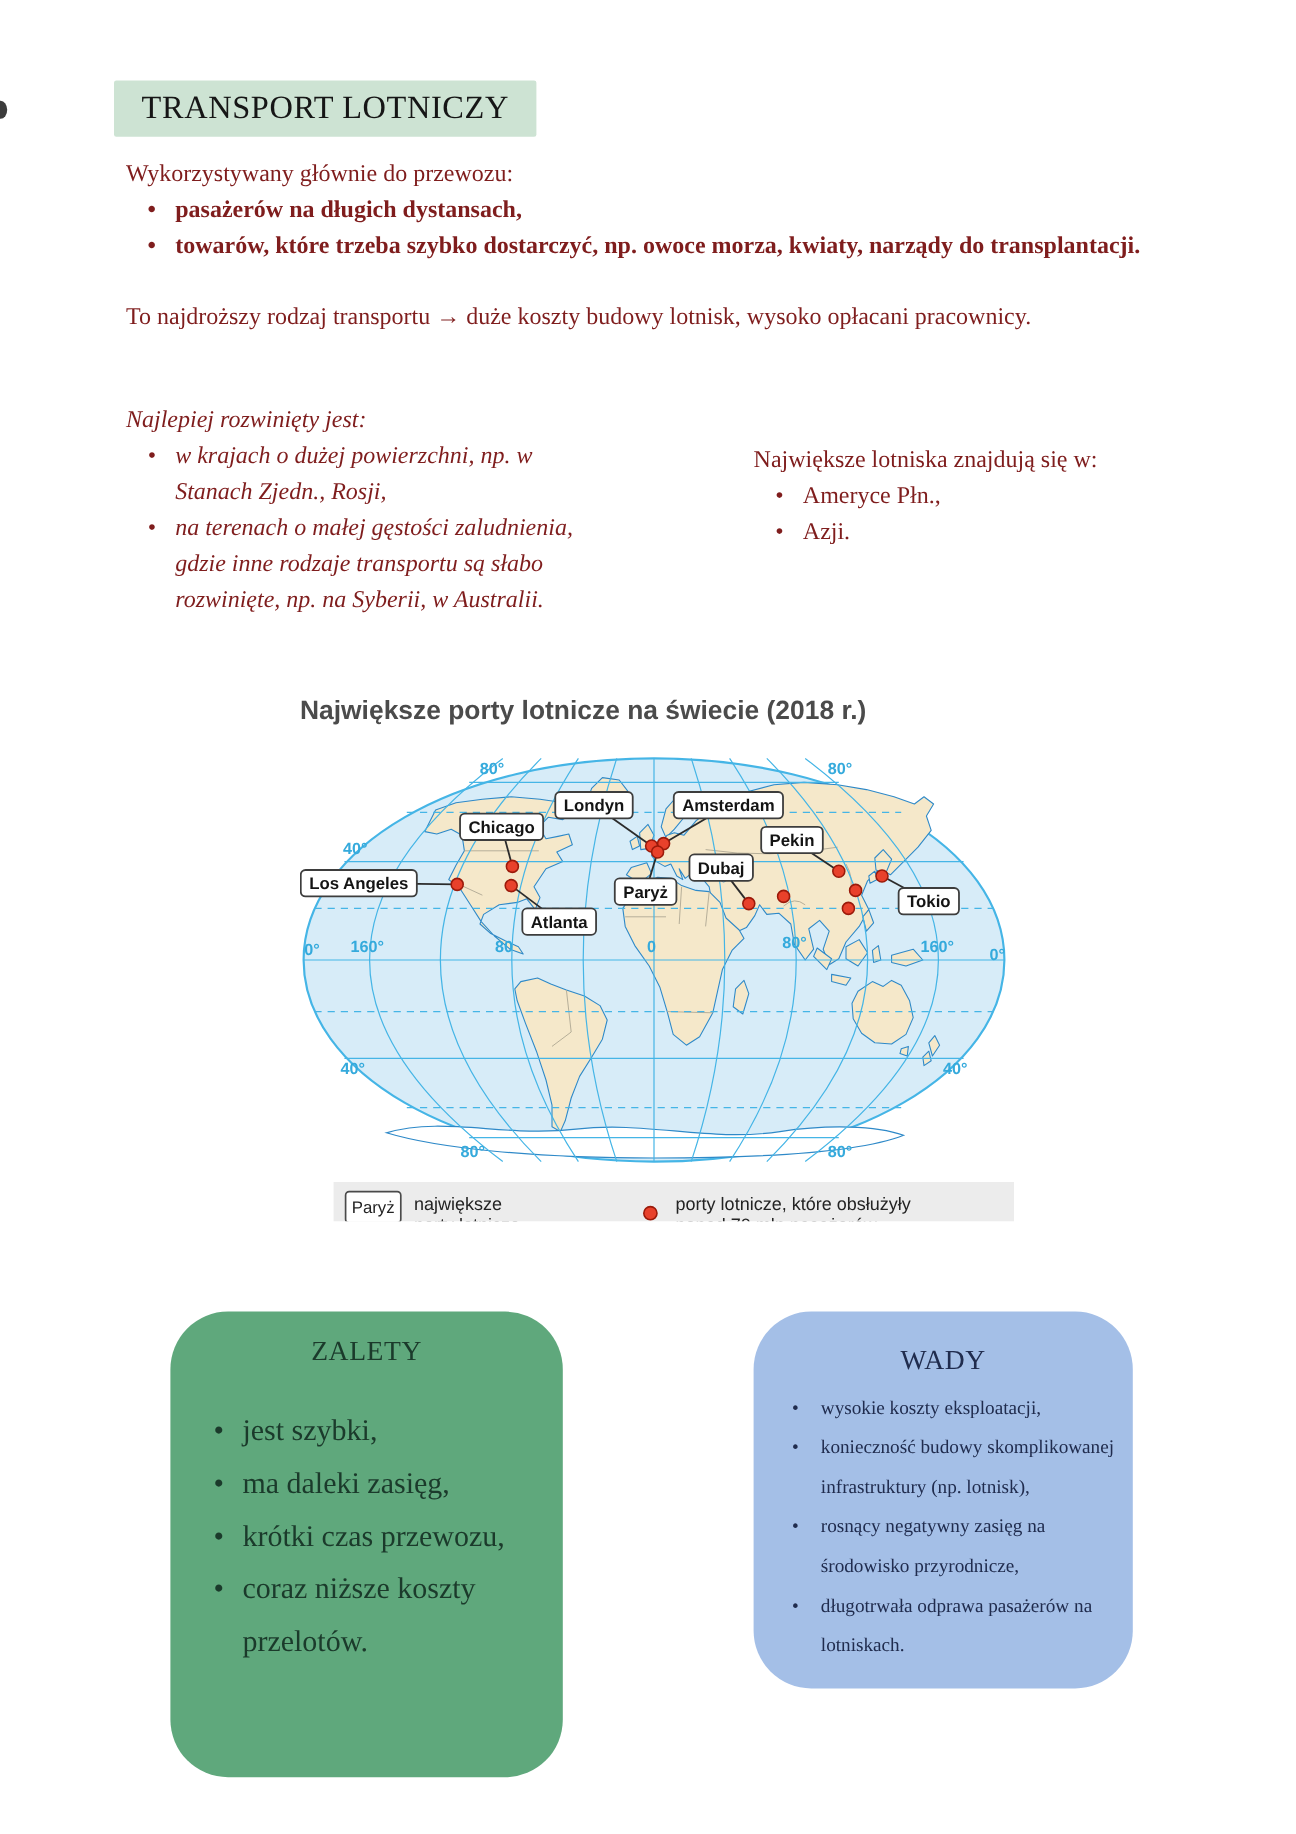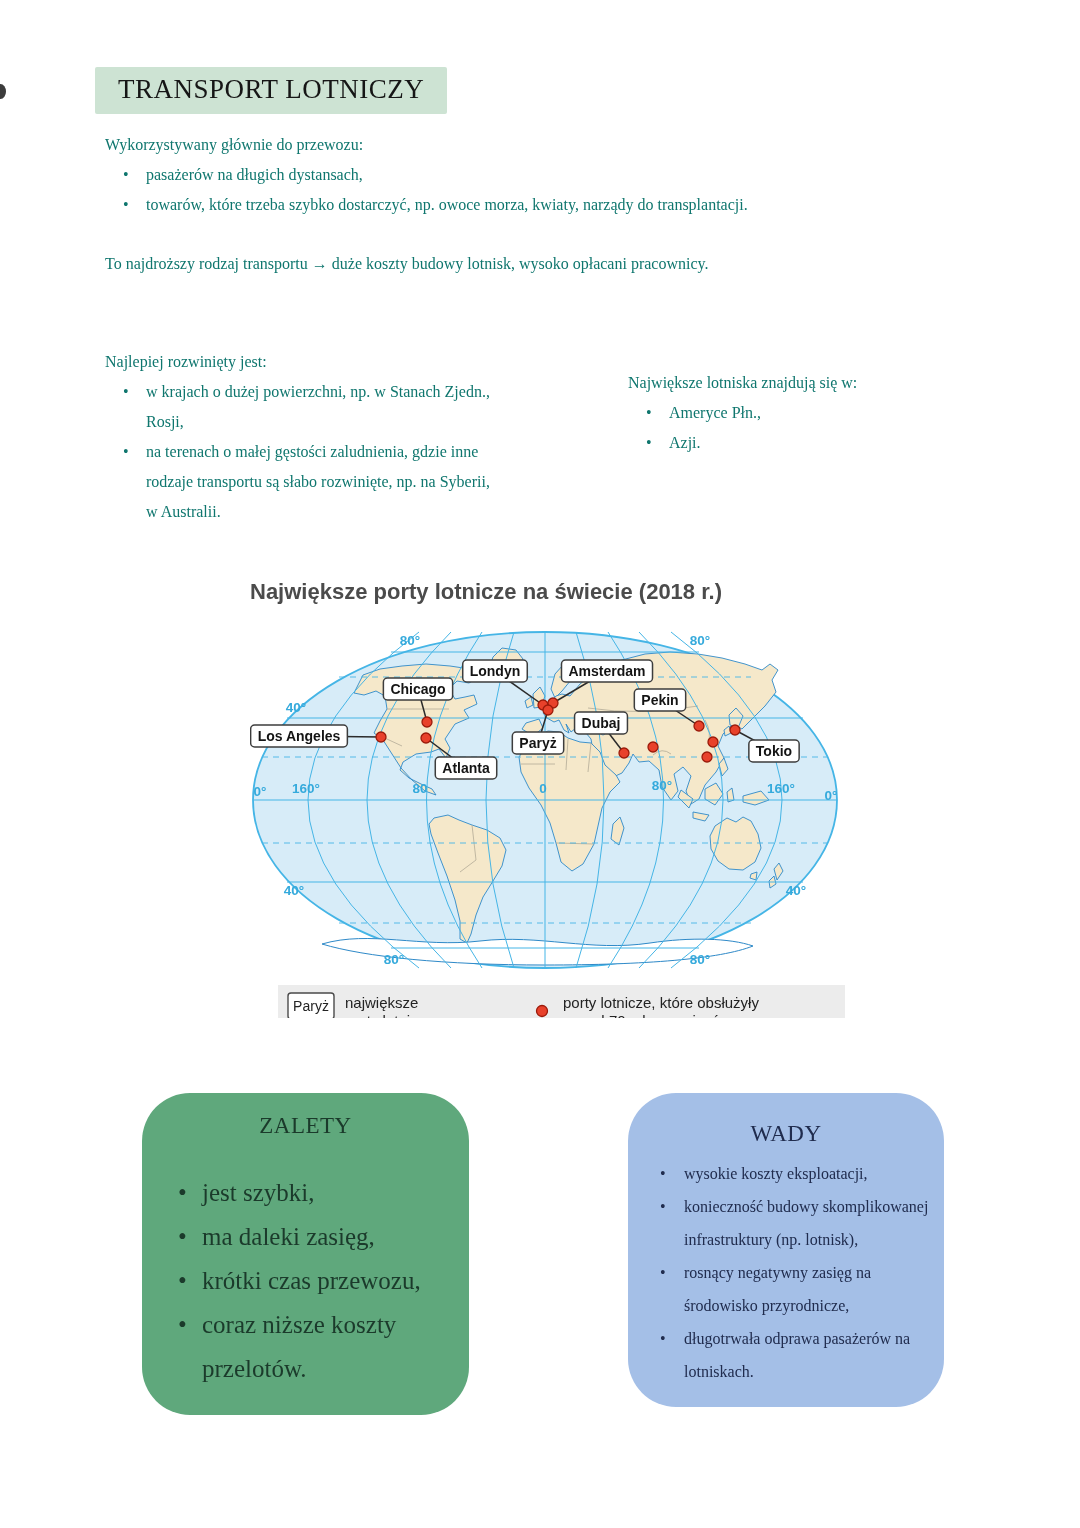--- a/index.html
+++ b/index.html
@@ -1,30 +1,30 @@
 <!DOCTYPE html>
 <html style="--chip-bg: #cde3d3; --adv-bg: #5fa87c; --dis-bg: #a4bfe7; --ocean: #d7ecf8; --land: #f5e8ca; --grat: #45b5e6; --dot: #e8412b; --map-title: #4b4b4b; --legend-strip: #ececec;"><head>
 <meta charset="utf-8">
 <style>
   html,body{margin:0;padding:0;background:#ffffff;}
   .page{position:relative;width:1080px;height:1528px;background:#fff;overflow:hidden;
         font-family:"Liberation Serif", serif;color:#2d2d2d;}
   .edge-mark{position:absolute;left:-5px;top:84px;width:11px;height:15px;background:#3c3c3c;border-radius:50%;}
   .title-chip{position:absolute;left:95px;top:67px;background:var(--chip-bg,#cde3d3);
         padding:7px 23px 9px 23px;border-radius:2px;font-size:27px;color:#161616;letter-spacing:.5px;}
-  .body-text{font-size:16px;line-height:30px;color:#0f766e;}
+  .body-text{font-size:20px;line-height:30px;color:#7f1d1d;}
   .intro{position:absolute;left:105px;top:130px;width:920px;}
   .cost-note{position:absolute;left:105px;top:249px;width:930px;white-space:nowrap;}
   .cols{position:absolute;left:0;top:335px;width:1080px;}
-  .col-left{position:absolute;left:105px;top:12px;width:400px;}
+  .col-left{position:absolute;left:105px;top:0;width:400px;font-style:italic;}
   .col-right{position:absolute;left:628px;top:0;width:360px;margin-top:33px;}
   ul.doc{list-style:none;margin:0;padding:0;}
   ul.doc li{position:relative;padding-left:41px;}
   ul.doc li::before{content:"•";position:absolute;left:18px;top:0;}
-  ul.doc.nowrap li{white-space:nowrap;}
+  ul.doc.nowrap li{white-space:nowrap;font-weight:bold;}
   .col-left ul.doc li{width:352px;}
   
   .map-figure{position:absolute;left:250px;top:578px;width:597px;height:440px;overflow:hidden;}
   .map-title{font-family:Liberation Sans, sans-serif;font-weight:bold;font-size:22px;
         color:var(--map-title,#4b4b4b);text-align:left;line-height:28px;}
   .map-figure svg{display:block;margin-top:6px;}
   .map-outline{fill:var(--ocean,#d7ecf8);stroke:var(--grat,#2ea7da);stroke-width:1.8;}
   .land{fill:var(--land,#f5e8ca);stroke:#2e89c8;stroke-width:0.9;stroke-linejoin:round;}
   .ant{fill:#ffffff;stroke:#2e89c8;stroke-width:1;}
   .grat{stroke:var(--grat,#45b5e6);stroke-width:1;fill:none;}
@@ -37,21 +37,21 @@
         fill:#141414;text-anchor:middle;}
   .city-label-box{fill:#ffffff;stroke:#3d3d3d;stroke-width:1.5;}
   .connector{stroke:#2b2b2b;stroke-width:1.5;}
   .airport-dot{fill:var(--dot,#e8412b);stroke:#9b1a0a;stroke-width:1.3;}
   .legend-strip{fill:var(--legend-strip,#ececec);}
   .legend-text{font-family:"Liberation Sans", sans-serif;font-size:15px;fill:#232323;}
   .legend-sample-box{fill:#fff;stroke:#4a4a4a;stroke-width:1.4;}
   .legend-sample-text{font-family:"Liberation Sans", sans-serif;font-size:14px;fill:#232323;text-anchor:middle;}
   
   .card{position:absolute;border-radius:48px;}
-  .card-adv{left:142px;top:1093px;width:327px;height:322px;background:var(--adv-bg,#5fa87c);color:#1b3a2b;}
+  .card-adv{left:142px;top:1093px;width:327px;height:388px;background:var(--adv-bg,#5fa87c);color:#1b3a2b;}
   .card-dis{left:628px;top:1093px;width:316px;height:314px;background:var(--dis-bg,#a4bfe7);color:#202c4e;}
   .card h2{margin:0;text-align:center;font-size:23px;font-weight:normal;letter-spacing:.5px;}
   .card-adv h2{padding-top:20px;}
   .card-dis h2{padding-top:28px;}
   .card ul{list-style:none;margin:0;padding:0;}
   .card-adv ul{margin-top:32px;padding:0 20px 0 30px;font-size:25px;line-height:44px;}
   .card-dis ul{margin-top:10px;padding:0 14px 0 26px;font-size:16px;line-height:33px;}
   .card li{position:relative;padding-left:30px;}
   .card li::before{content:"•";position:absolute;left:6px;top:0;}
 </style>

